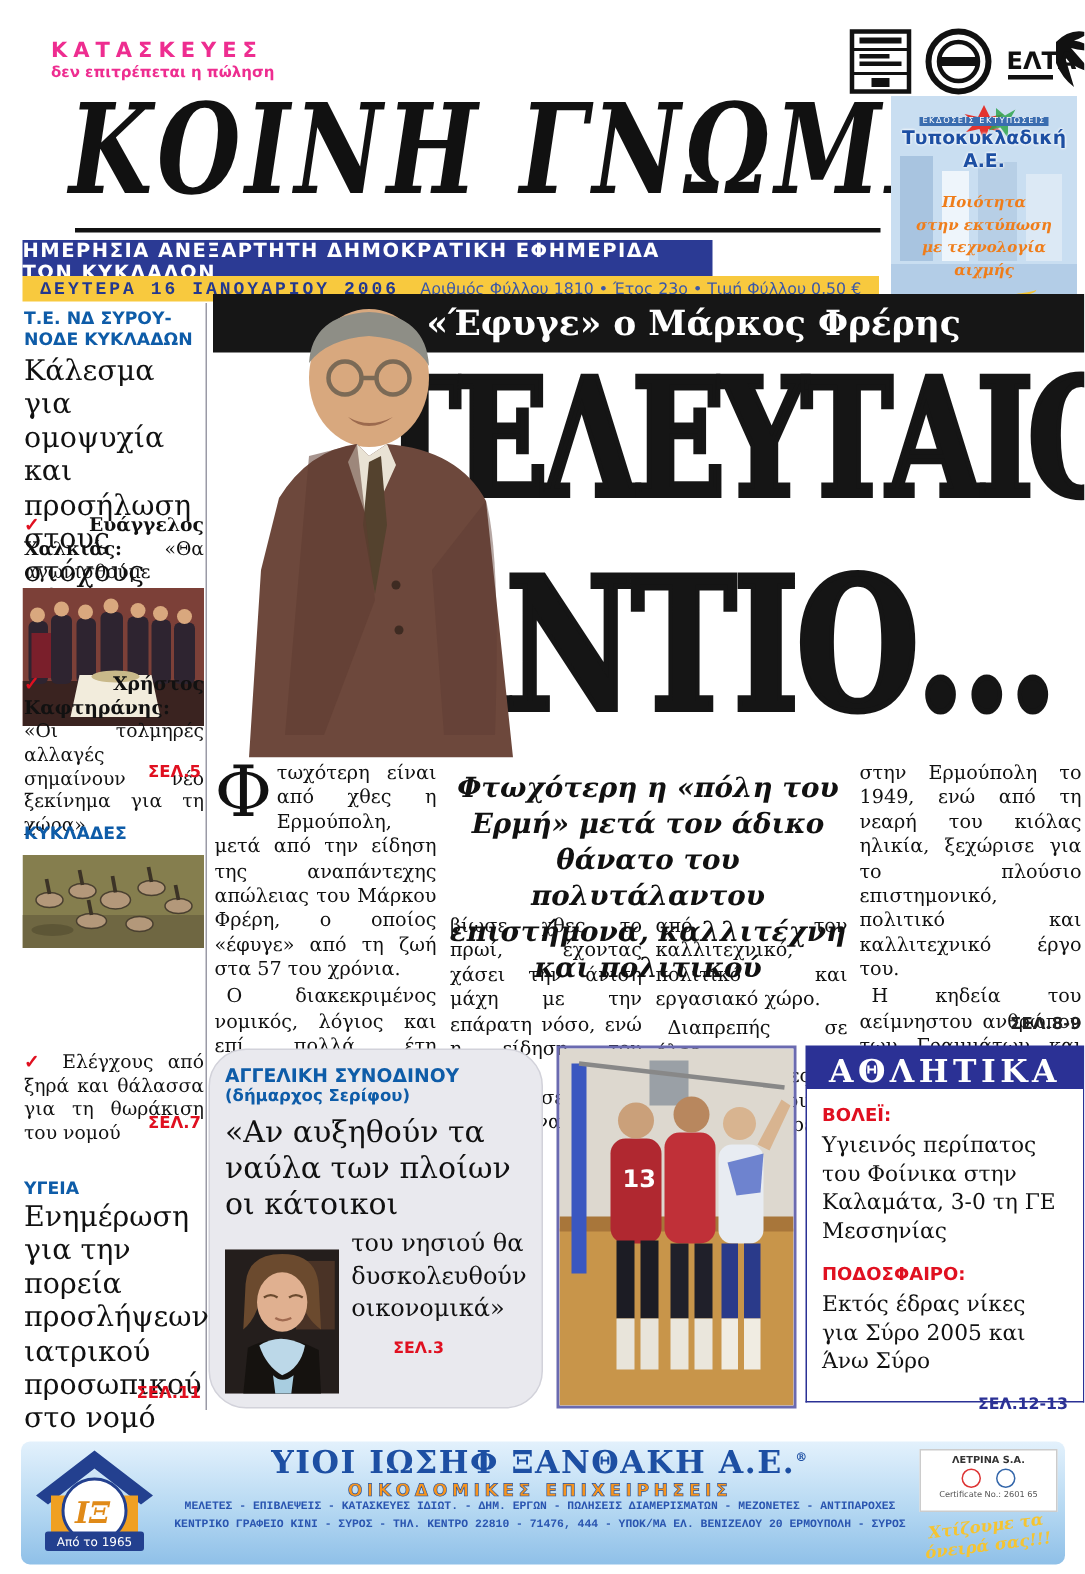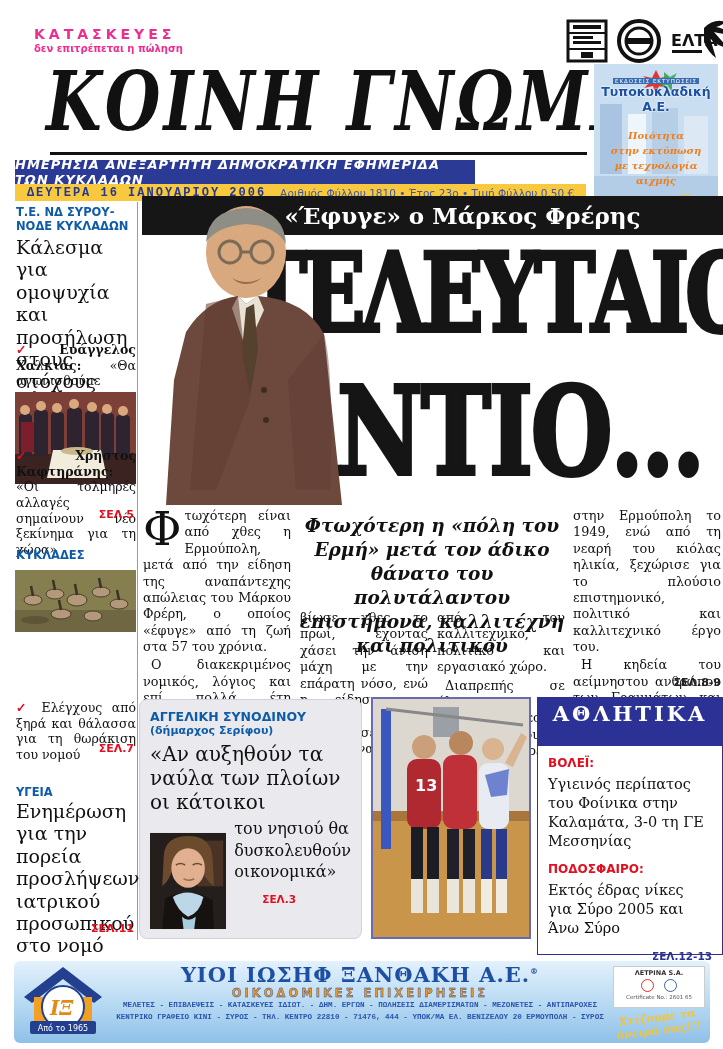--- a/index.html
+++ b/index.html
@@ -10,21 +10,21 @@
   
   .subscriber{left:34px;top:26px;color:#ee2d90;}
   .subscriber .big{font-family:"DejaVu Sans","Liberation Sans",sans-serif;font-weight:bold;font-size:14px;letter-spacing:4px;}
   .subscriber .small{font-family:"DejaVu Sans","Liberation Sans",sans-serif;font-weight:bold;font-size:10px;margin-top:1px;}
   .stamps{left:566px;top:18px;display:flex;gap:8px;align-items:center;}
 
   
   .masthead{left:46px;top:60px;width:545px;font-size:64px;font-weight:bold;font-style:italic;
             letter-spacing:3px;line-height:1;transform:scaleY(1.3);transform-origin:left top;white-space:nowrap;}
   .mastrule{left:50px;top:152px;width:537px;height:3px;background:#111;}
-  .tagline-bar{left:15px;top:160px;width:460px;height:24px;background:#2b3a94;display:flex;align-items:center;justify-content:center;font-style:italic;}
+  .tagline-bar{left:15px;top:160px;width:460px;height:24px;background:#2b3a94;display:flex;justify-content:center;}
   .tagline-bar span{color:#fff;font-family:"DejaVu Sans","Liberation Sans",sans-serif;font-weight:bold;font-size:13px;letter-spacing:1px;}
   .date-bar{left:15px;top:184px;width:571px;height:17px;background:#f8c93e;display:flex;align-items:center;justify-content:center;gap:14px;}
   .date-bar .d{color:#23388f;font-family:Liberation Mono, monospace;font-weight:bold;font-size:12px;letter-spacing:2px;}
   .date-bar .i{color:#3a57a8;font-family:"DejaVu Sans","Liberation Sans",sans-serif;font-size:10.5px;}
 
   
   .print-ad{left:594px;top:64px;width:124px;height:133px;background:#c9def1;overflow:hidden;}
   .print-ad .machines{position:absolute;inset:0;}
   .print-ad .ek{position:relative;margin:14px auto 0;width:86px;background:#3a6db0;color:#fff;font-size:5.5px;text-align:center;letter-spacing:1px;font-family:"DejaVu Sans","Liberation Sans",sans-serif;}
   .print-ad .brand{position:relative;text-align:center;color:#1d4fa3;font-weight:bold;font-size:12.5px;font-family:"DejaVu Sans","Liberation Sans",sans-serif;text-shadow:0 0 2px #fff,0 0 2px #fff;}
@@ -48,32 +48,32 @@
              color:#151515;-webkit-text-stroke:3px #151515;line-height:1;transform:scaleY(1.32);transform-origin:center top;white-space:nowrap;}
   .headline2{left:246px;top:370px;width:477px;text-align:center;font-size:94px;font-weight:bold;letter-spacing:-2px;
              color:#151515;-webkit-text-stroke:3px #151515;line-height:1;transform:scaleY(1.3);transform-origin:center top;white-space:nowrap;}
   .bodycol{font-size:12.8px;line-height:1.28;text-align:justify;}
   .bodycol p{margin:0 0 2px 0;text-indent:8px;}
   .bodycol p.np{text-indent:0;}
   .dropcap{float:left;font-size:47px;line-height:.82;padding:2px 3px 0 0;}
   .subhead{font-size:18.5px;font-weight:bold;font-style:italic;text-align:center;line-height:1.3;}
 
   
-  .interview{left:139px;top:699px;width:223px;height:240px;background:#e9e9ee;border:1px solid #d2d2da;border-radius:8px;box-sizing:border-box;padding:9px 10px;}
+  .interview{left:139px;top:699px;width:223px;height:240px;background:#e9e9ee;border:1px solid #d2d2da;border-radius:25px;box-sizing:border-box;padding:9px 10px;}
   .interview .k1{color:#0e5ca8;font-family:"DejaVu Sans","Liberation Sans",sans-serif;font-weight:bold;font-size:12.5px;}
   .interview .k2{color:#0e5ca8;font-family:"DejaVu Sans","Liberation Sans",sans-serif;font-weight:bold;font-size:11px;}
   .interview .q1{font-size:20px;line-height:1.2;margin-top:5px;}
   .interview .row{display:flex;gap:8px;margin-top:4px;}
   .interview .q2{font-size:16px;line-height:1.35;}
   .interview .ref{color:#e01020;font-family:"DejaVu Sans","Liberation Sans",sans-serif;font-weight:bold;font-size:10.5px;margin-top:10px;margin-left:28px;}
 
   
   .volley-photo{left:371px;top:697px;width:160px;height:242px;border:2px solid #6a6ab0;box-sizing:border-box;}
   .sports{left:537px;top:697px;width:186px;height:242px;box-sizing:border-box;}
-  .sports .hd{height:49px;background:#2b3195;color:#fff;text-align:center;font-weight:bold;font-size:21px;letter-spacing:3px;line-height:33px;}
+  .sports .hd{height:29px;background:#2b3195;color:#fff;text-align:center;font-weight:bold;font-size:21px;letter-spacing:3px;line-height:33px;}
   .sports .bd{border:1px solid #2b3195;border-top:none;height:209px;box-sizing:border-box;padding:10px 10px 6px;background:#fff;}
   .sports .lbl{color:#e01020;font-family:"DejaVu Sans","Liberation Sans",sans-serif;font-weight:bold;font-size:12px;}
   .sports .tx{font-size:14.5px;line-height:1.3;margin:5px 0 12px;}
   .sports .ref{color:#2b3195;font-family:"DejaVu Sans","Liberation Sans",sans-serif;font-weight:bold;font-size:10.5px;text-align:right;}
 
   
   .footer-ad{left:14px;top:961px;width:696px;height:82px;border-radius:6px;background:linear-gradient(180deg,#e3f1fc 0%,#b5d8f2 55%,#8fc0e8 100%);overflow:hidden;}
   .footer-ad .mid{position:absolute;left:92px;top:3px;width:508px;text-align:center;}
   .footer-ad .co{color:#1d4fa3;font-weight:bold;font-size:21px;letter-spacing:1px;line-height:1.05;}
   .footer-ad .co sup{font-size:8px;}

